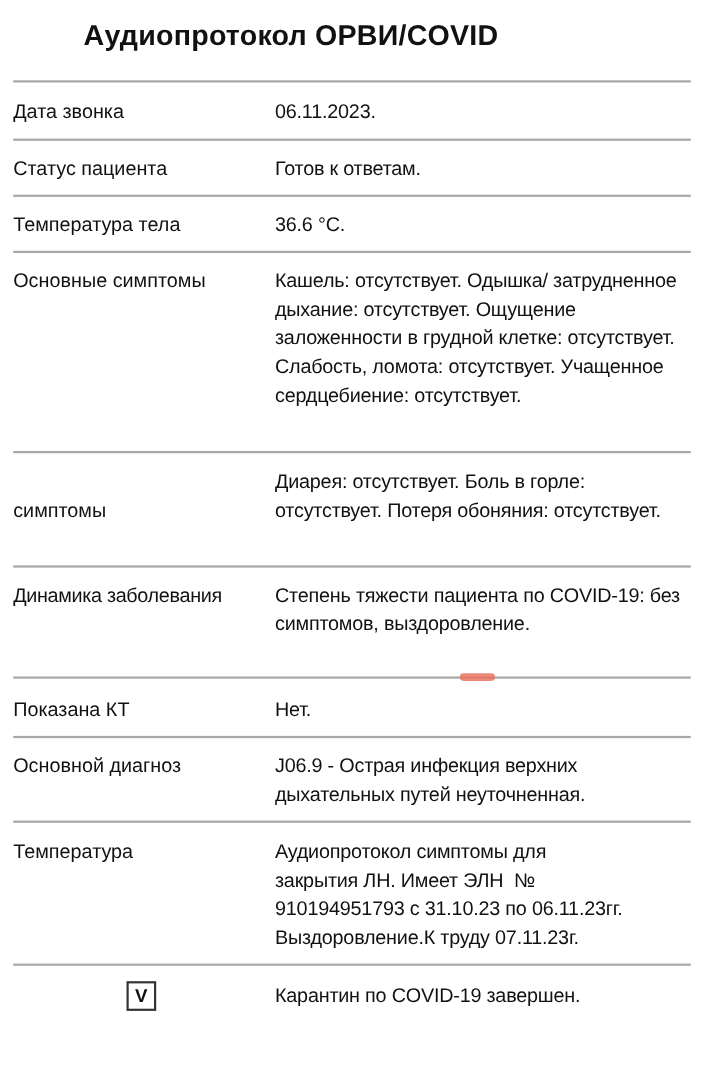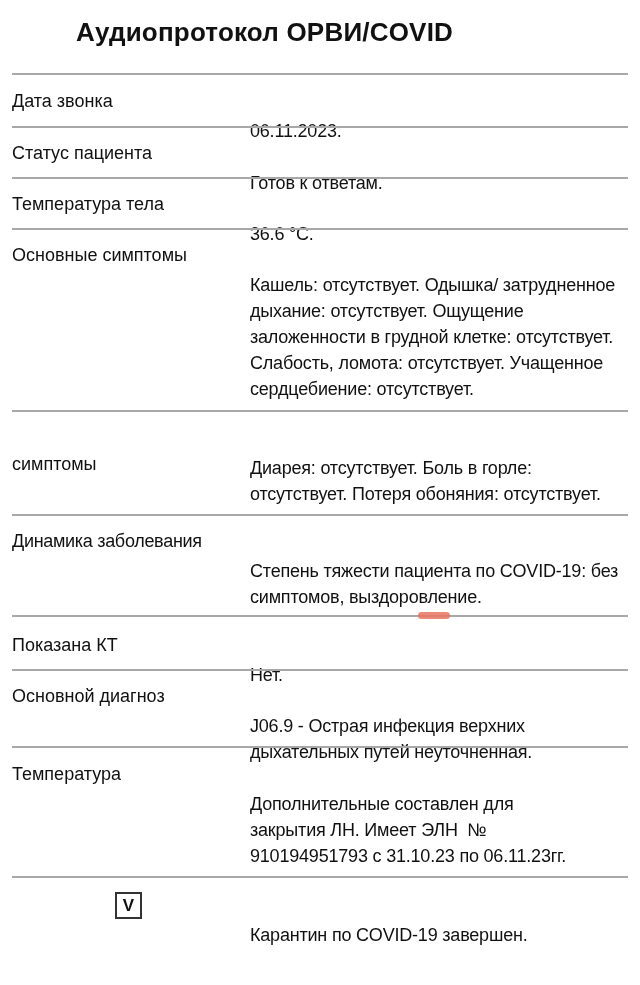--- a/index.html
+++ b/index.html
@@ -49,21 +49,20 @@
       white-space: nowrap;
     }
     .value {
       position: absolute;
       left: 238px;
       top: 0;
       width: 380px;
       font-size: 18px;
       line-height: 26px;
       letter-spacing: -0.2px;
-      margin-top: 30px;
     }
     .value b { font-weight: normal; }
     .checkbox {
       position: absolute;
       left: 115px;
       top: 892px;
       width: 27px;
       height: 27px;
       border: 2px solid #333;
       box-sizing: border-box;
@@ -145,23 +144,24 @@
 
 <div class="row" style="top:683px">
   <div class="label">Основной диагноз</div>
   <div class="value">J06.9 - Острая инфекция верхних дыхательных путей неуточненная.</div>
 </div>
 <div class="divider" style="top:746px"></div>
 
 <div class="row" style="top:761px">
   <div class="label">Температура</div>
   <div class="value" style="white-space:nowrap">
-    <span>Дополнительные составлен для</span><br>
+    <span>Аудиопротокол симптомы для</span><br>
     <span style="white-space:pre">закрытия ЛН. Имеет ЭЛН  №</span><br>
     <span>910194951793 с 31.10.23 по 06.11.23гг.</span><br>
+    <span>Выздоровление.К труду 07.11.23г.</span>
   </div>
 </div>
 <div class="divider" style="top:876px"></div>
 
 <div class="checkbox">V</div>
 <div class="row" style="top:892px">
   <div class="value">Карантин по COVID-19 завершен.</div>
 </div>
 
 </body></html>

